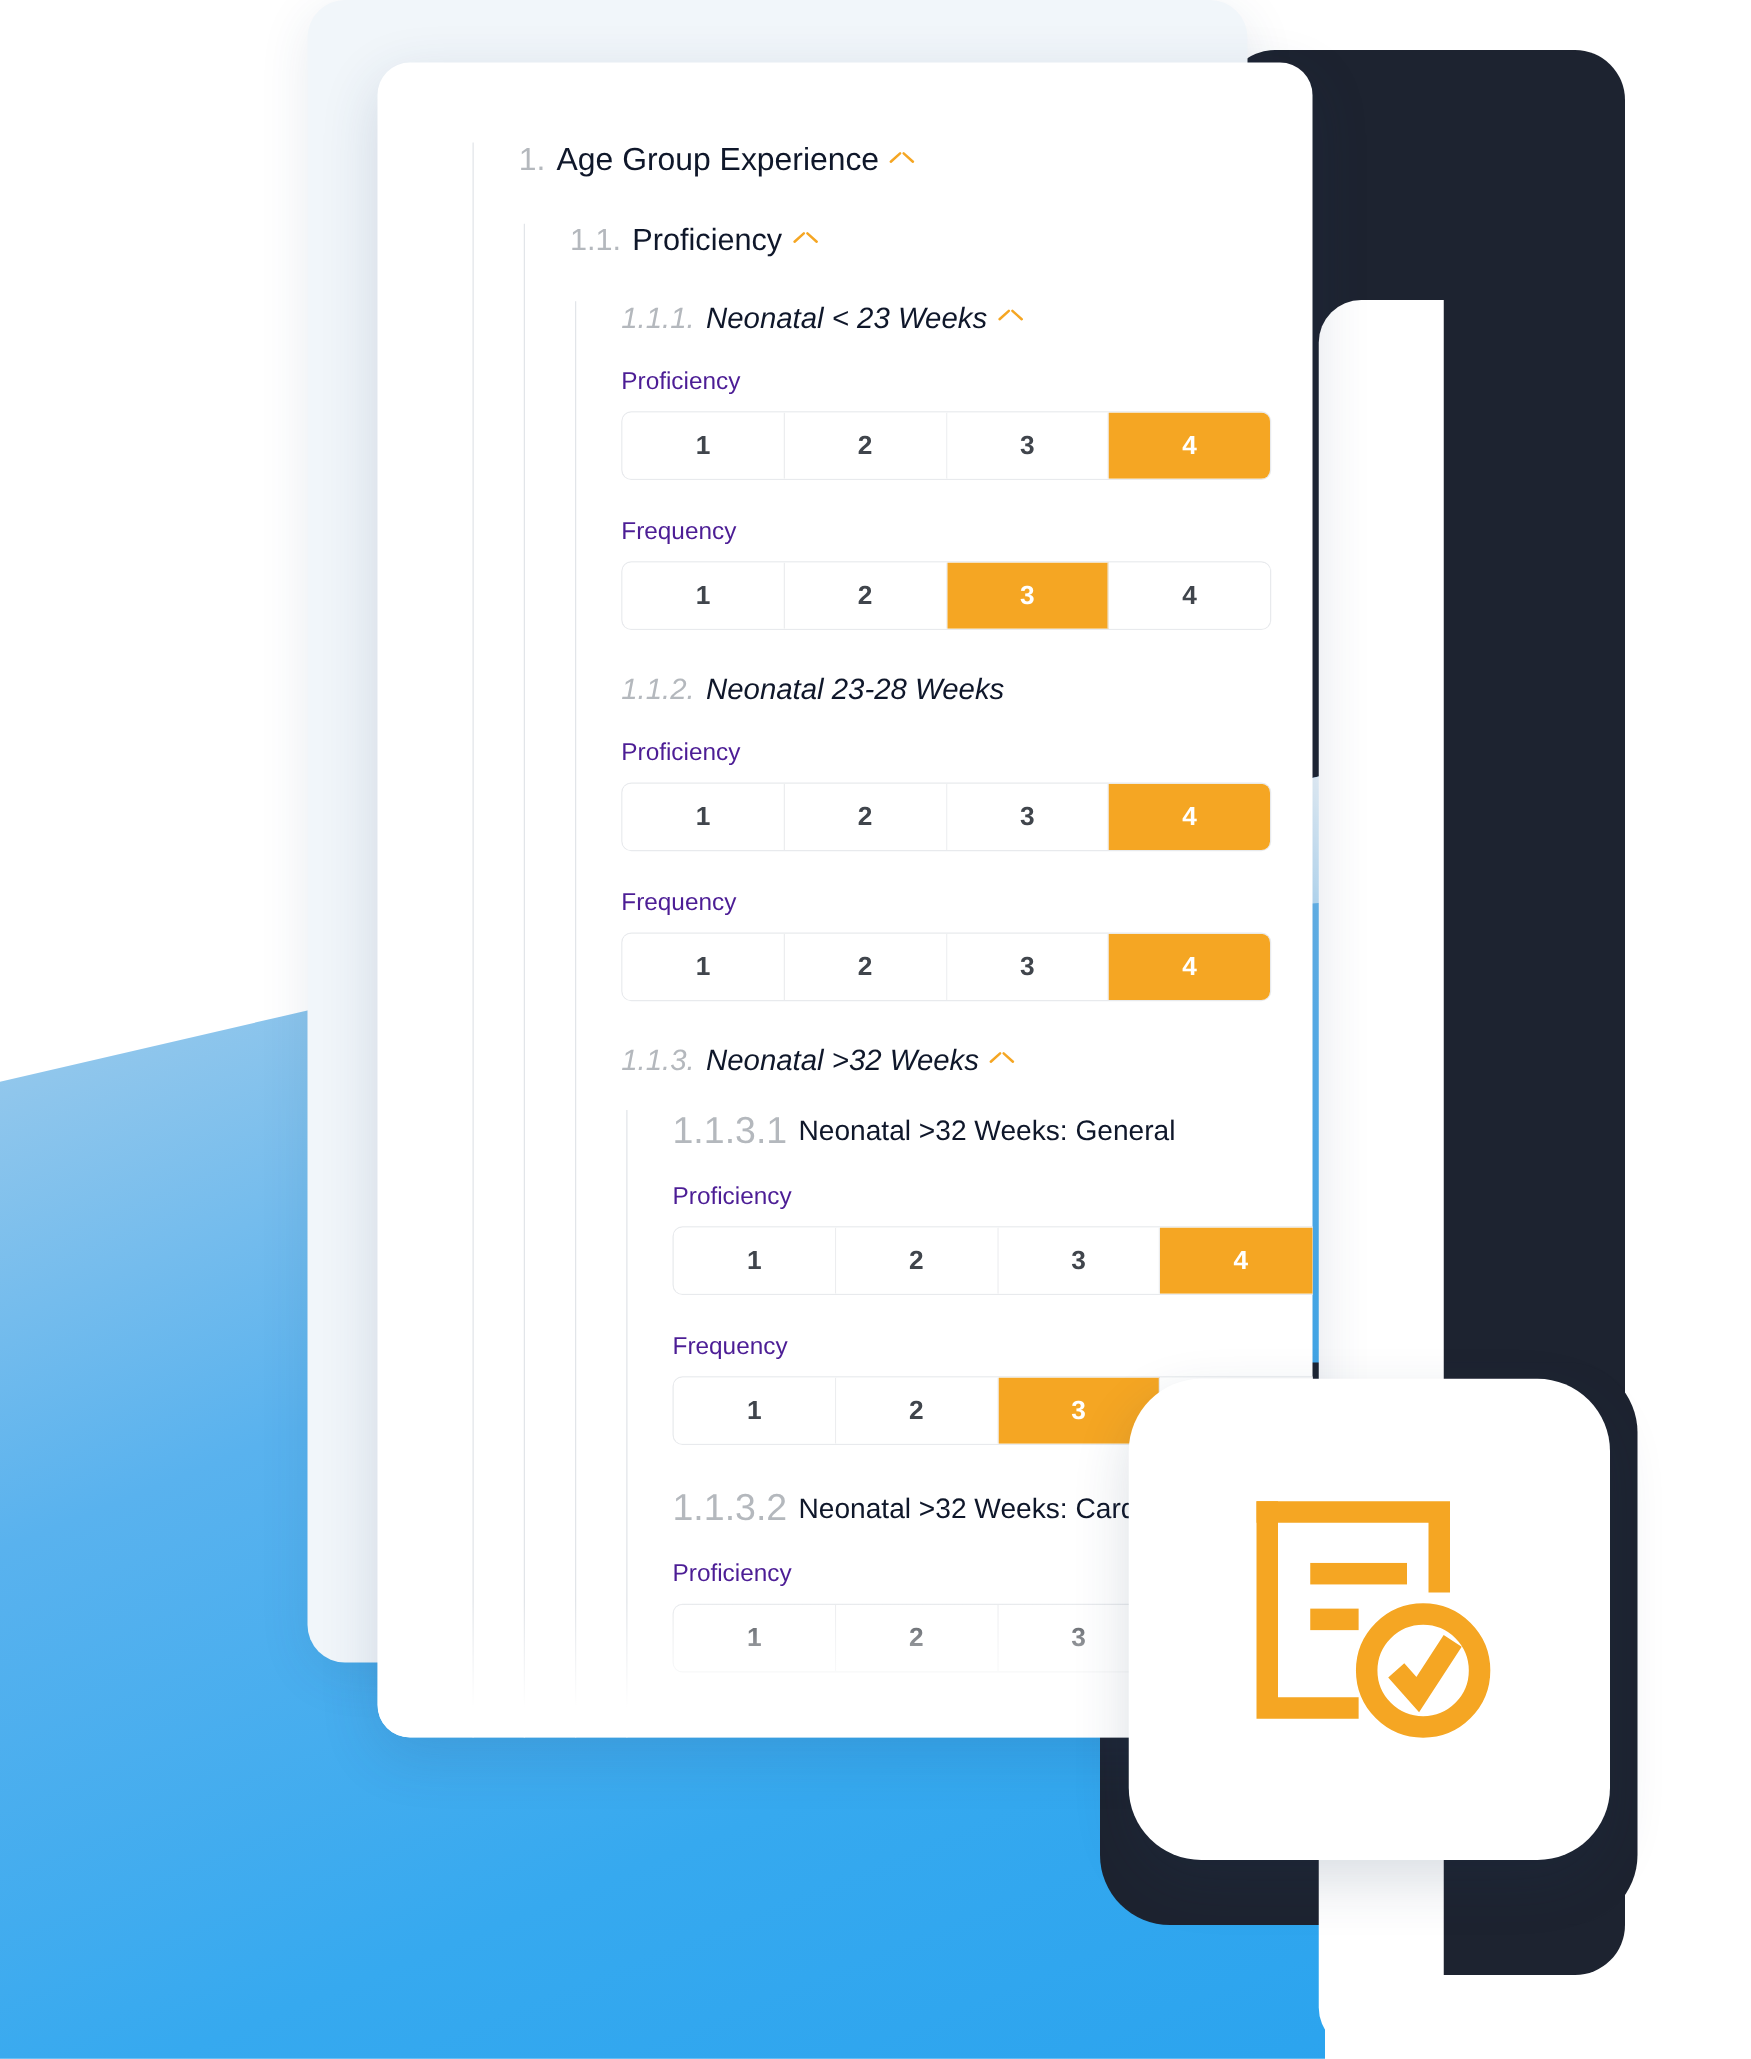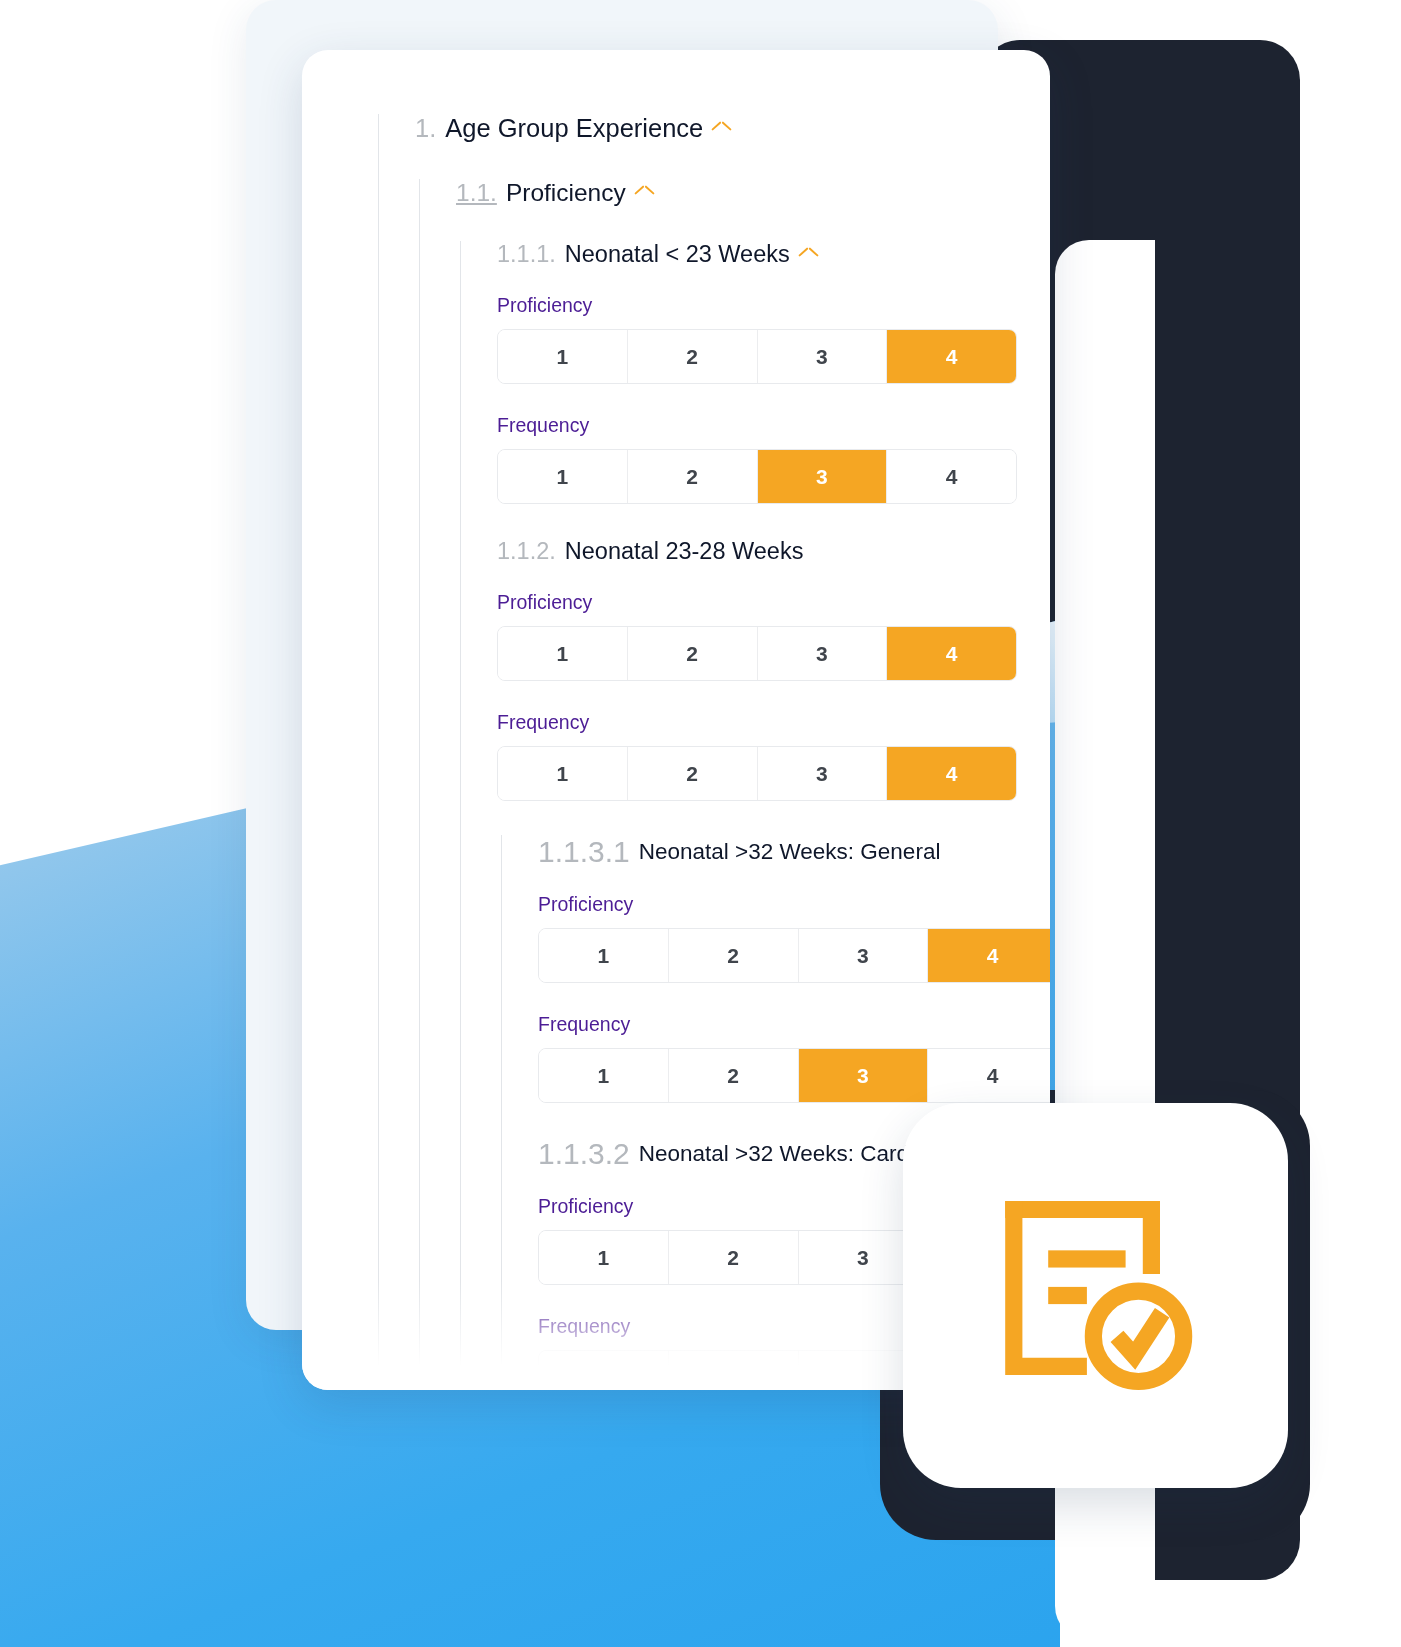--- a/index.html
+++ b/index.html
@@ -140,23 +140,23 @@
   }
   .sec-title {
     color: #0f172a;
     font-weight: 500;
   }
 
   .h1 { font-size: 25.5px; margin-bottom: 36px; }
   .h1 .sec-num { font-size: 25.5px; }
 
   .h2 { font-size: 24.5px; margin-bottom: 34px; }
-  .h2 .sec-num { font-size: 24.5px; text-decoration: underline; }
-
-  .h3 { font-size: 23.5px; margin-bottom: 26px; }
+  .h2 .sec-num { font-size: 24.5px; }
+
+  .h3 { font-size: 23.5px; margin-bottom: 26px; font-style: italic; }
   .h3 .sec-num { font-size: 23.5px; }
 
   .h4 { font-size: 22.5px; margin-bottom: 24px; }
   .h4 .sec-num { font-size: 30px; }
 
   .chev {
     display: inline-block;
     width: 19px;
     height: 12px;
     position: relative;
@@ -304,20 +304,25 @@
               <div class="field-label">Frequency</div>
               <div class="seg-group">
                 <div class="seg">1</div>
                 <div class="seg">2</div>
                 <div class="seg">3</div>
                 <div class="seg on">4</div>
               </div>
             </div>
 
             <div class="blk">
+              <div class="sec-head h3">
+                <span class="sec-num">1.1.3.</span>
+                <span class="sec-title">Neonatal &gt;32 Weeks</span>
+                <span class="chev"></span>
+              </div>
 
               <div class="level lvl-4">
 
                 <div class="blk">
                   <div class="sec-head h4">
                     <span class="sec-num">1.1.3.1</span>
                     <span class="sec-title">Neonatal &gt;32 Weeks: General</span>
                   </div>
 
                   <div class="field-label">Proficiency</div>

